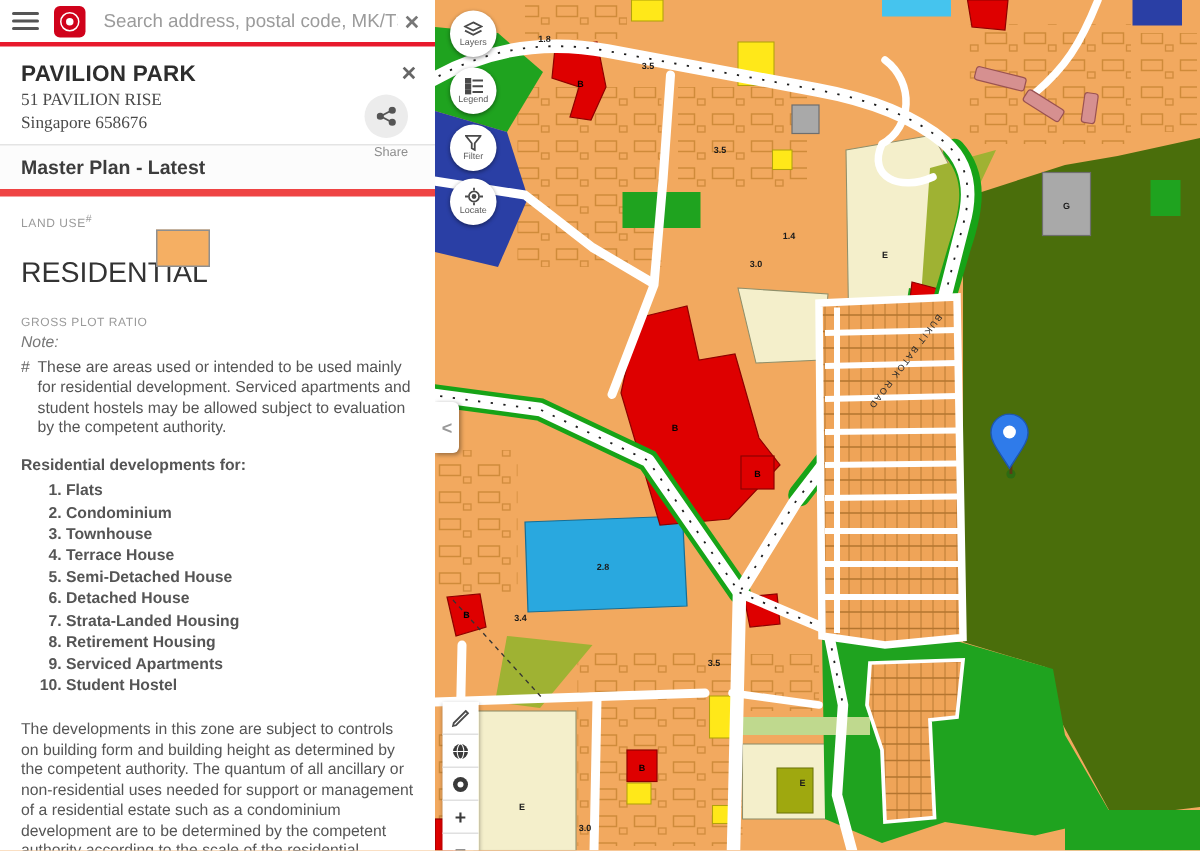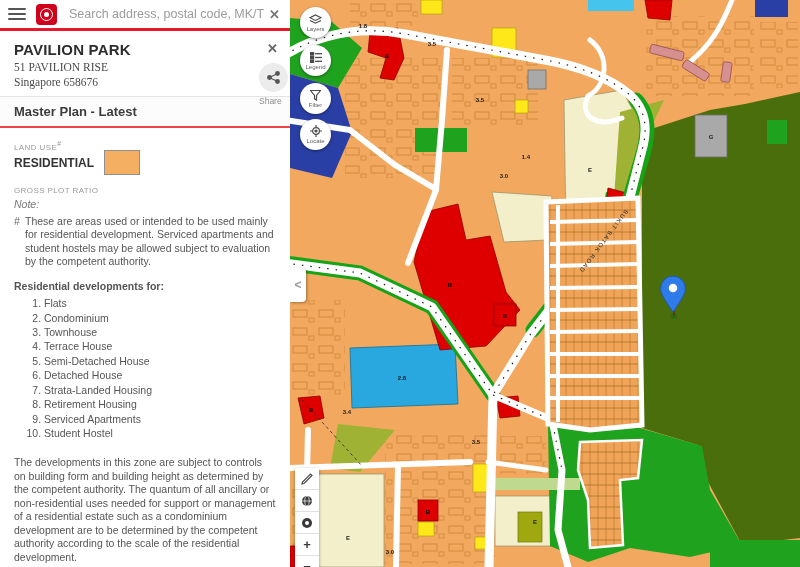--- a/index.html
+++ b/index.html
@@ -16,38 +16,38 @@
   .logo::before{content:"";position:absolute;left:8px;top:8px;width:5px;height:5px;background:#fff;border-radius:50%;z-index:1;}
   .searchbox{flex:1;border:none;outline:none;font-size:12.5px;color:#333;font-family:"Liberation Sans",sans-serif;}
   .searchbox::placeholder{color:#9b9b9b;}
   .topbar .close{color:#777;font-size:13px;font-weight:bold;cursor:pointer;padding:0 2px;}
 
   .card{position:relative;padding:10px 9px 8px 14px;border-bottom:1px solid #e4e4e4;}
   .card h1{margin:0;font-size:15px;color:#2d2d2d;letter-spacing:.2px;}
   .card .addr{font-size:11.5px;color:#4a4a4a;margin-top:3px;font-family:Liberation Serif, serif;}
   .card .area{font-size:8.5px;color:#a5a5a5;letter-spacing:.6px;margin-top:6px;}
   .card .close{position:absolute;right:12px;top:10px;color:#666;font-size:13px;font-weight:bold;cursor:pointer;}
-  .share{position:absolute;right:2px;top:32px;text-align:left;cursor:pointer;}
+  .share{position:absolute;right:18px;top:32px;text-align:right;cursor:pointer;}
   .share .bubble{width:29px;height:29px;border-radius:50%;background:#ececec;display:flex;align-items:center;justify-content:center;margin:0 auto;}
   .share .slabel{font-size:8.5px;color:#8d8d8d;margin-top:4px;}
 
-  .sectionbar{padding:7px 14px;background:#fcfcfc;border-bottom:2px solid #ef4444;font-size:13px;font-weight:bold;color:#3c3c3c;}
+  .sectionbar{padding:7px 14px;background:#fcfcfc;border-bottom:5px solid #ef4444;font-size:13px;font-weight:bold;color:#3c3c3c;}
 
   .content{position:relative;padding:12px 14px 0 14px;font-size:10.5px;line-height:1.28;color:#555;}
   .lu-label{font-size:8px;color:#9a9a9a;letter-spacing:.4px;}
   .lu-label sup{font-size:7px;}
-  .lu-value{font-size:12px;font-weight:bold;color:#333;margin-top:3px;}
+  .lu-value{font-size:19px;font-weight:normal;color:#333;margin-top:16px;}
   .swatch{position:absolute;left:104px;top:22px;width:34px;height:23px;border:1px solid #8f8f8f;}
   .gpr{margin-top:15px;font-size:8px;color:#9a9a9a;letter-spacing:.4px;}
   .note-head{margin-top:2px;font-style:italic;color:#777;}
   .hang{display:flex;margin-top:3px;}
   .hang .mark{width:11px;flex:0 0 auto;color:#666;}
   .hang .body{flex:1;}
   .devs-intro{margin-top:11px;font-weight:bold;}
-  ol.devs{margin:4px 0 16px 14px;padding-left:16px;}
+  ol.devs{margin:4px 0 16px 14px;padding-left:16px;font-weight:bold;}
   ol.devs li{margin:0 0 1px 0;}
   .closing{margin-top:11px;}
 
   
   .map{position:absolute;left:290px;top:0;width:510px;height:567px;overflow:hidden;background:#F2A95F;}
   .map svg{display:block;}
 
   .ctl{position:absolute;width:31px;height:31px;border-radius:50%;background:#fff;box-shadow:0 1px 3px rgba(0,0,0,.45);display:flex;flex-direction:column;align-items:center;justify-content:center;cursor:pointer;z-index:4;}
   .ctl .glyph{line-height:0;}
   .ctl .clabel{font-size:6px;color:#5c5c5c;margin-top:1px;}

